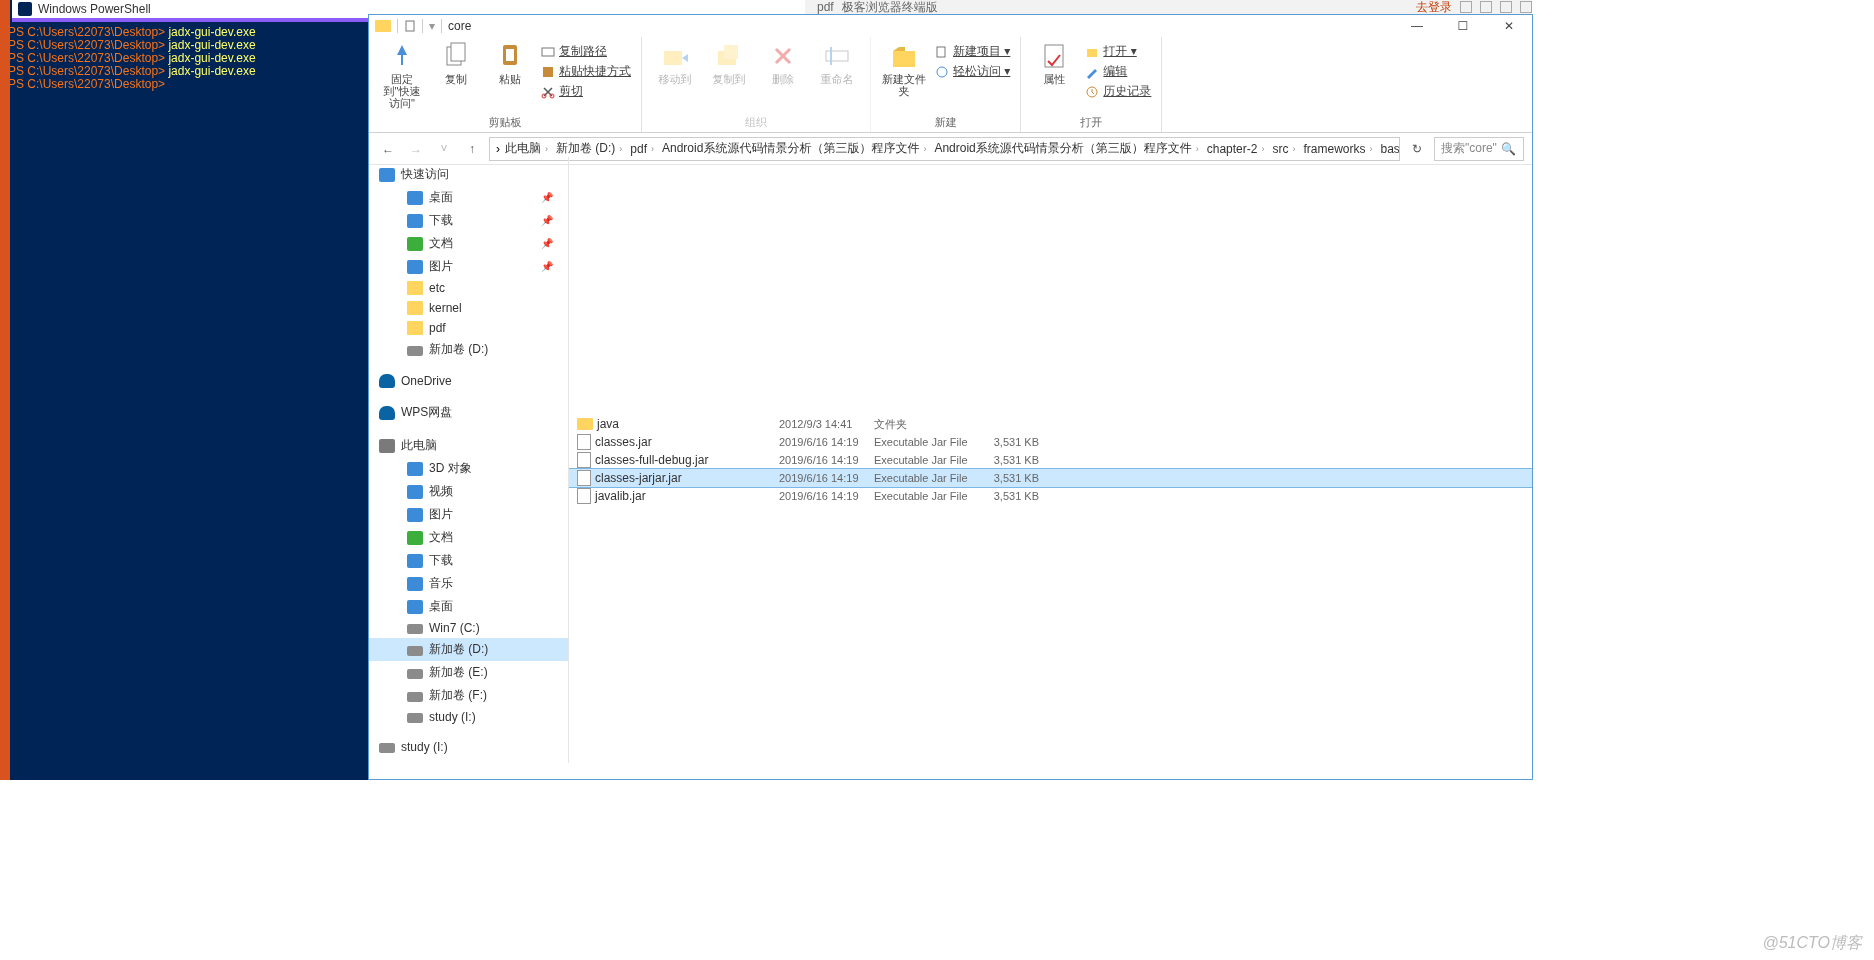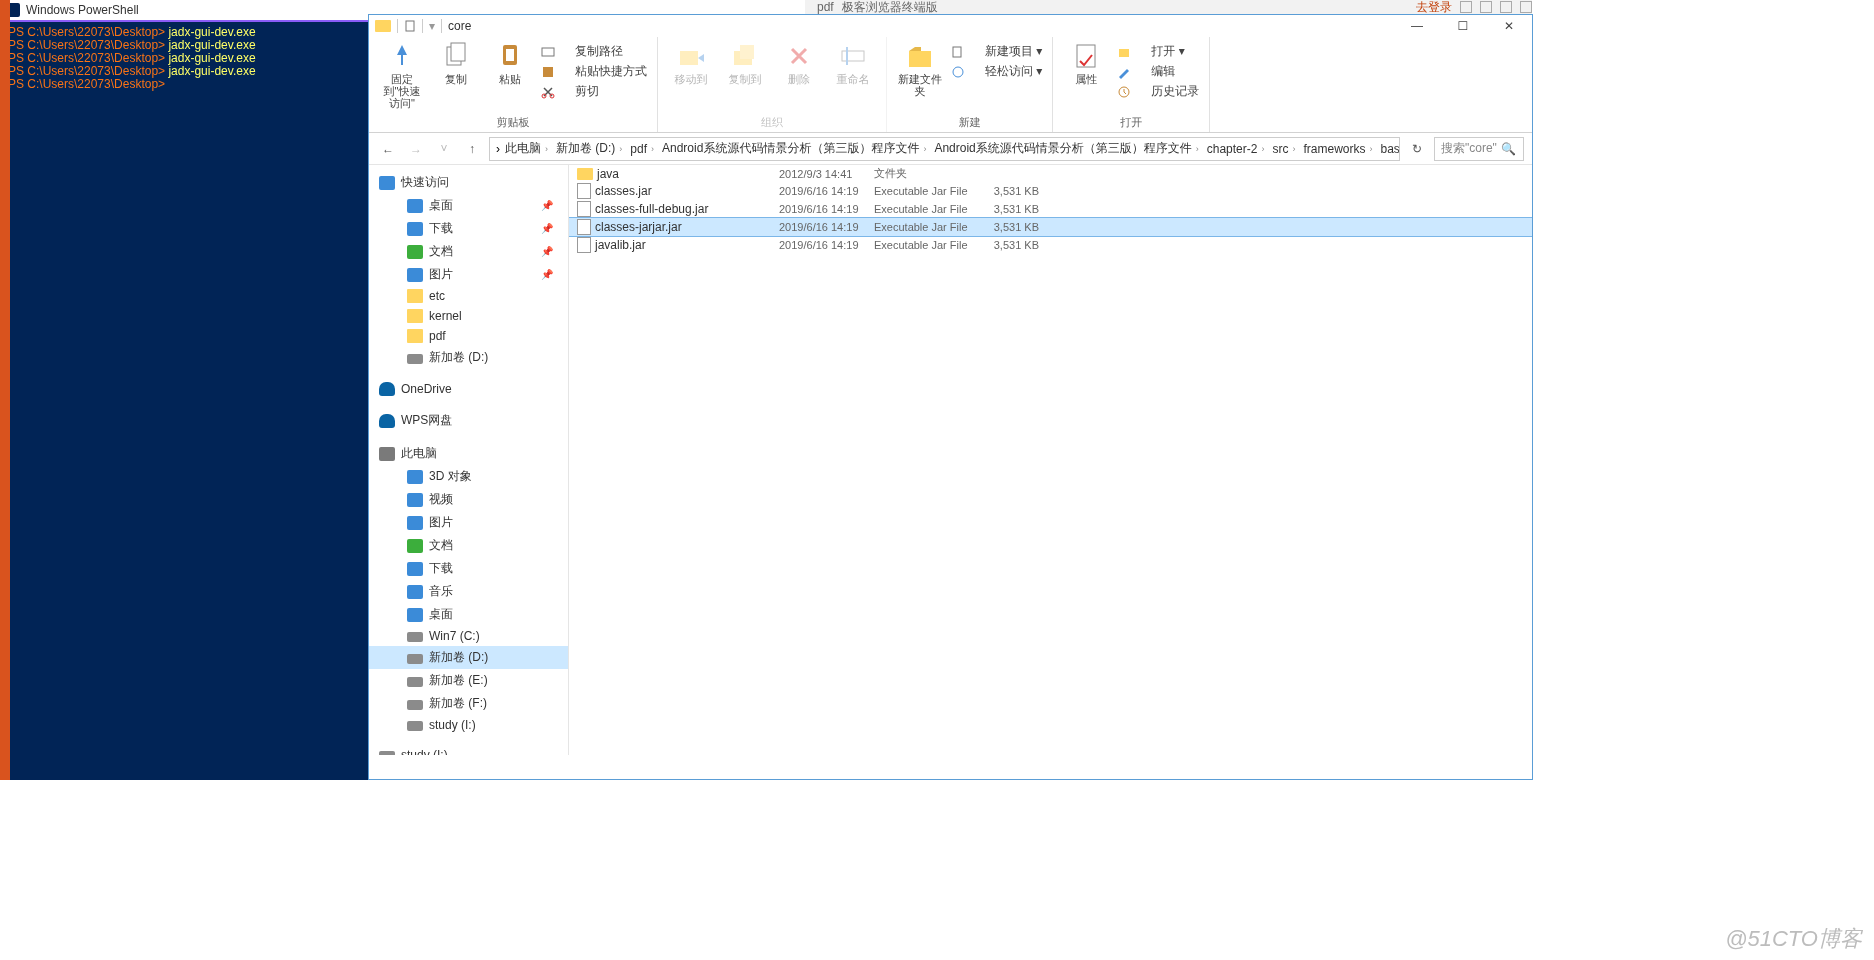--- a/index.html
+++ b/index.html
@@ -1,20 +1,20 @@
 <!DOCTYPE html>
 <html><head>
 <meta charset="utf-8">
 <style>
 * { margin:0; padding:0; box-sizing:border-box; font-family:"Microsoft YaHei","Segoe UI",sans-serif; font-size:12px; }
 body { width:1874px; height:960px; background:#fff; position:relative; overflow:hidden; }
 
 
 .ps-window { position:absolute; left:0; top:0; width:805px; height:780px; background:#012456; }
-.ps-title { height:22px; background:#fff; border-bottom:2px solid #8b5cf6; display:flex; align-items:center; padding:0 6px; gap:6px; color:#333; }
+.ps-title { height:22px; background:#fff; border-bottom:4px solid #8b5cf6; display:flex; align-items:center; padding:0 6px; gap:6px; color:#333;margin-left:12px; }
 .ps-title .ps-icon { width:14px; height:14px; background:#012456; border-radius:2px; display:inline-block; }
 .ps-body { padding:4px 8px; font-family:Consolas,"Lucida Console",monospace; font-size:13px; line-height:13px; color:#fff; }
 .ps-line { white-space:pre; }
 .prompt { color:#f97316; }
 .cmd { color:#ffff66; }
 
 
 .left-strip { position:absolute; left:0; top:0; width:10px; height:780px; background:#d9531e; }
 
 
@@ -33,36 +33,36 @@
 .tabbar .help { position:absolute; right:6px; top:3px; display:flex; gap:8px; align-items:center; color:#555; }
 .help .ball { width:14px; height:14px; border-radius:50%; background:#2a7ab8; color:#fff; text-align:center; font-size:10px; line-height:14px; }
 
 .ribbon { height:96px; background:#fff; border-bottom:1px solid #d2d2d2; display:flex; }
 .rgroup { padding:4px 10px 2px; display:flex; flex-direction:column; align-items:center; border-right:1px solid #e1e1e1; }
 .rgroup-row { display:flex; gap:8px; align-items:flex-start; }
 .rbtn-l { display:flex; flex-direction:column; align-items:center; width:46px; color:#444; }
 .rbtn-l .ic { width:30px; height:30px; margin-bottom:2px; }
 .rbtn-l .lbl { font-size:11px; text-align:center; line-height:12px; }
 .rlist { display:flex; flex-direction:column; gap:3px; margin-top:2px; }
-.rlist-item { display:flex; align-items:center; gap:20px; color:#444; font-size:11px; }
+.rlist-item { display:flex; align-items:center; gap:4px; color:#444; font-size:11px;text-decoration:underline; }
 .rlist-item .ic-s { width:14px; height:14px; }
 .group-label { margin-top:auto; font-size:11px; color:#666; padding-top:3px; text-align:center; width:100%; }
 .disabled { opacity:.4; }
 
 
 .addr { height:32px; border-bottom:1px solid #e5e5e5; display:flex; align-items:center; padding:0 8px; gap:6px; }
 .nav-btn { width:22px; height:22px; display:flex; align-items:center; justify-content:center; color:#555; border-radius:2px; }
 .nav-btn.dis { color:#bbb; }
 .crumb-box { flex:1; height:24px; border:1px solid #ccc; display:flex; align-items:center; padding:0 4px; gap:2px; overflow:hidden; }
 .crumb { display:flex; align-items:center; gap:4px; padding:0 3px; white-space:nowrap; color:#333; font-size:11px; }
 .crumb .ch { color:#888; font-size:9px; }
 .search-box { width:90px; height:24px; border:1px solid #ccc; display:flex; align-items:center; padding:0 6px; color:#888; font-size:11px; gap:4px; }
 
 
-.mainpane { display:flex; height:calc(100% - 22px - 24px - 96px - 32px); }
+.mainpane { display:flex; height:calc(100% - 22px - 24px - 96px - 32px);align-items:center; }
 .sidebar { width:200px; border-right:1px solid #e5e5e5; overflow-y:auto; padding:6px 0; }
 .sb-item { display:flex; align-items:center; gap:6px; padding:3px 6px 3px 18px; color:#333; font-size:12px; }
 .sb-item.hdr { padding-left:10px; }
 .sb-item.sub { padding-left:38px; }
 .sb-item .pin { margin-left:auto; color:#7a7a7a; font-size:10px; margin-right:8px; }
 .sb-item.sel { background:#cce8ff; }
 .sb-sep { height:10px; }
 .ic16 { width:16px; height:14px; display:inline-block; }
 .ic-folder { background:#ffd560; border-radius:1px; }
 .ic-blue { background:#3b8bd8; border-radius:2px; }
@@ -80,21 +80,21 @@
 .c-name { width:210px; }
 .c-date { width:95px; }
 .c-type { width:105px; }
 .c-size { width:60px; text-align:right; }
 .file-row { display:flex; align-items:center; padding:1px 0; font-size:12px; color:#333; }
 .file-row .c-name { display:flex; align-items:center; gap:4px; padding-left:8px; }
 .file-row .c-date, .file-row .c-type, .file-row .c-size { color:#666; font-size:11px; }
 .file-row.sel { background:#cce8ff; outline:1px solid #7bb6e8; }
 
 
-.watermark { position:absolute; right:12px; bottom:6px; color:#bcbcbc; font-size:22px; font-style:italic; }
+.watermark { position:absolute; right:12px; bottom:6px; color:#bcbcbc; font-size:16px; font-style:italic; }
 
 
 .topbar { position:absolute; left:805px; top:0; width:727px; height:14px; background:#f2f2f2; overflow:hidden; display:flex; align-items:center; gap:8px; padding-left:12px; font-size:11px; color:#666; }
 .topbar .tbtn { color:#c2410c; }
 .topbar .ticn { width:12px; height:12px; border:1px solid #aaa; }
 
 
 svg { display:block; }
 </style>
 </head>

